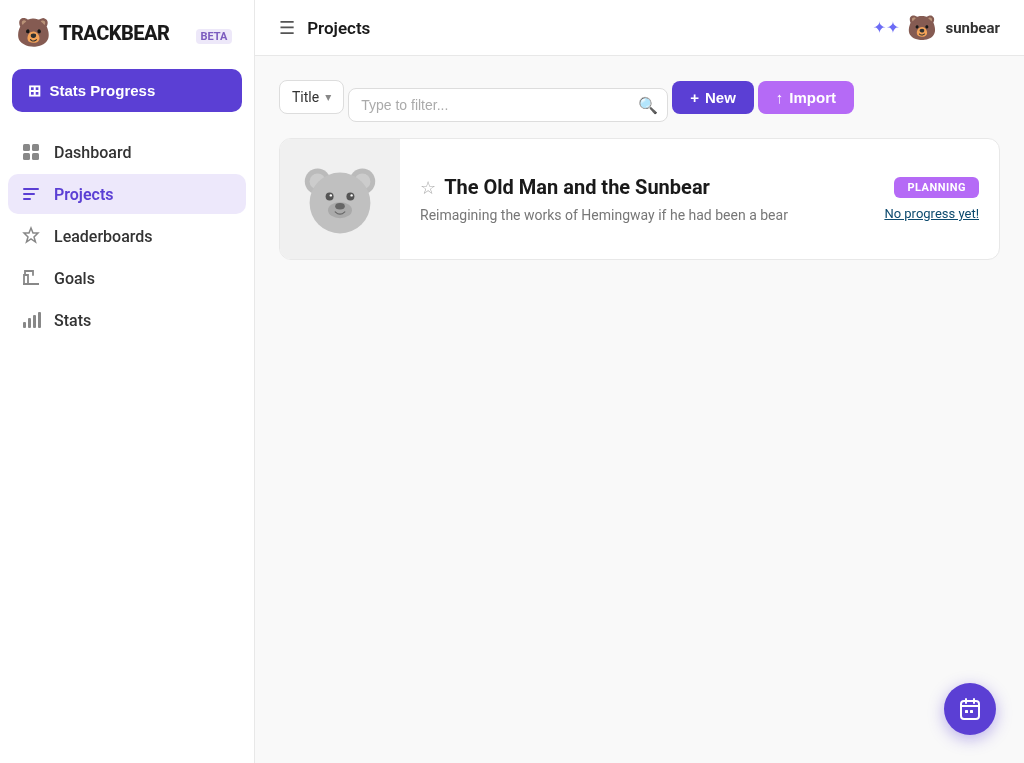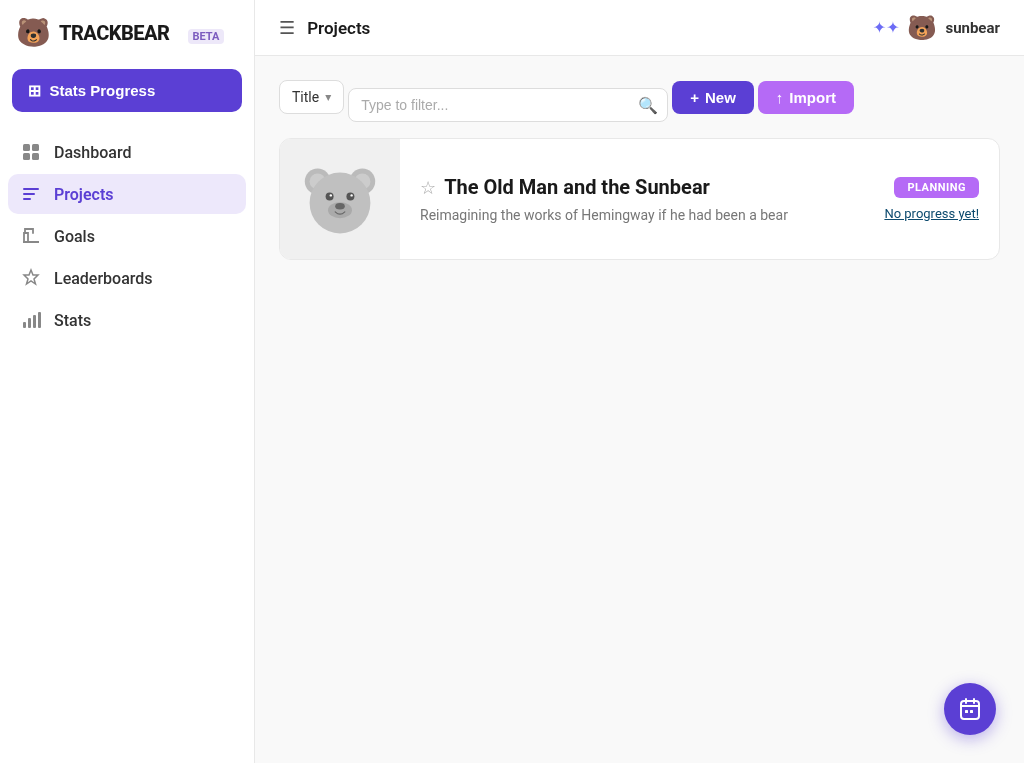--- a/index.html
+++ b/index.html
@@ -30,21 +30,21 @@
       color: #1a1a1a;
       letter-spacing: -0.5px;
     }
     .logo-beta {
       font-size: 11px;
       font-weight: 700;
       color: #7c5cbf;
       background: #ede8f9;
       padding: 1px 5px;
       border-radius: 4px;
-      margin-left: 16px;
+      margin-left: 8px;
       vertical-align: super;
     }
     .enter-progress-btn {
       margin: 0 12px 20px 12px;
       background: #5b3fd4;
       color: #fff;
       border: none;
       border-radius: 10px;
       padding: 12px 16px;
       font-size: 15px;
@@ -315,21 +315,21 @@
       width: 80px;
       height: 80px;
     }
   </style>
 </head>
 <body>
 
 <aside class="sidebar">
   <div class="logo-area">
     <span class="logo-bear">🐻</span>
-    <span style="display:flex;align-items:baseline;gap:2px">
+    <span style="display:flex;align-items:baseline;gap:18px">
       <span class="logo-text">TRACKBEAR</span>
       <span class="logo-beta">BETA</span>
     </span>
   </div>
 
   <button class="enter-progress-btn">
     <span class="btn-icon">⊞</span>
     <span>Stats Progress</span>
   </button>
 
@@ -354,36 +354,36 @@
           <rect x="2" y="9" width="12" height="2" rx="1" fill="#5b3fd4"></rect>
           <rect x="2" y="14" width="8" height="2" rx="1" fill="#5b3fd4"></rect>
         </svg>
       </span>
       <span>Projects</span>
     </div>
 
     <div class="nav-item">
       <span class="nav-icon">
         <svg width="20" height="20" viewBox="0 0 20 20" fill="none">
+          <path d="M10 2 L12 7 L17 7 L13 11 L14.5 16 L10 13 L5.5 16 L7 11 L3 7 L8 7 Z" stroke="#888" stroke-width="1.5" fill="none"></path>
+        </svg>
+      </span>
+      <span>Leaderboards</span>
+    </div>
+
+    <div class="nav-item">
+      <span class="nav-icon">
+        <svg width="20" height="20" viewBox="0 0 20 20" fill="none">
           <path d="M3 5 L7 5 L7 14 L10 14 L10 16 L4 16 L4 7 L3 7 Z" fill="none"></path>
           <path d="M3 15 L3 7 L7 7 L7 15" stroke="#888" stroke-width="1.8" fill="none" stroke-linecap="round"></path>
           <path d="M4 7 L4 3 L12 3 L12 7" stroke="#888" stroke-width="1.8" fill="none" stroke-linecap="round"></path>
           <path fill="#888" d="M2 15 L18 15 L18 17 L2 17 Z"></path>
         </svg>
       </span>
       <span>Goals</span>
-    </div>
-
-    <div class="nav-item">
-      <span class="nav-icon">
-        <svg width="20" height="20" viewBox="0 0 20 20" fill="none">
-          <path d="M10 2 L12 7 L17 7 L13 11 L14.5 16 L10 13 L5.5 16 L7 11 L3 7 L8 7 Z" stroke="#888" stroke-width="1.5" fill="none"></path>
-        </svg>
-      </span>
-      <span>Leaderboards</span>
     </div>
 
     <div class="nav-item">
       <span class="nav-icon">
         <svg width="20" height="20" viewBox="0 0 20 20" fill="none">
           <rect x="2" y="12" width="3" height="6" rx="1" fill="#888"></rect>
           <rect x="7" y="8" width="3" height="10" rx="1" fill="#888"></rect>
           <rect x="12" y="5" width="3" height="13" rx="1" fill="#888"></rect>
           <rect x="17" y="2" width="3" height="16" rx="1" fill="#888"></rect>
         </svg>

